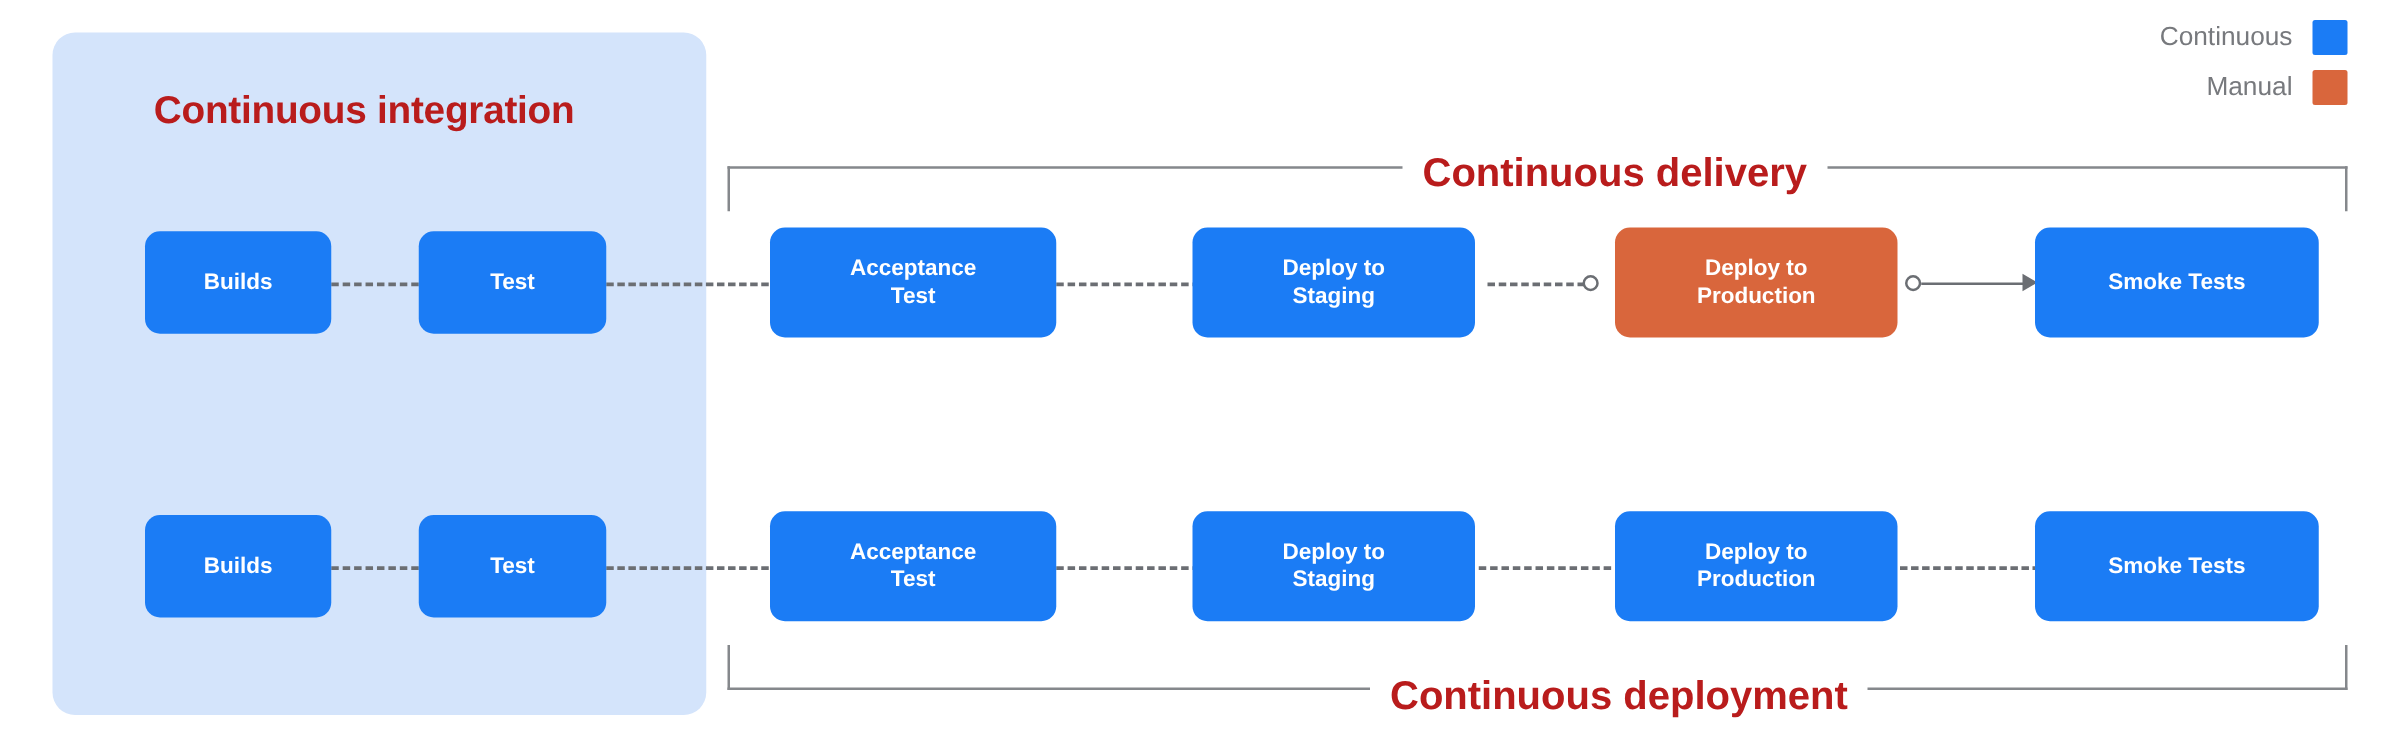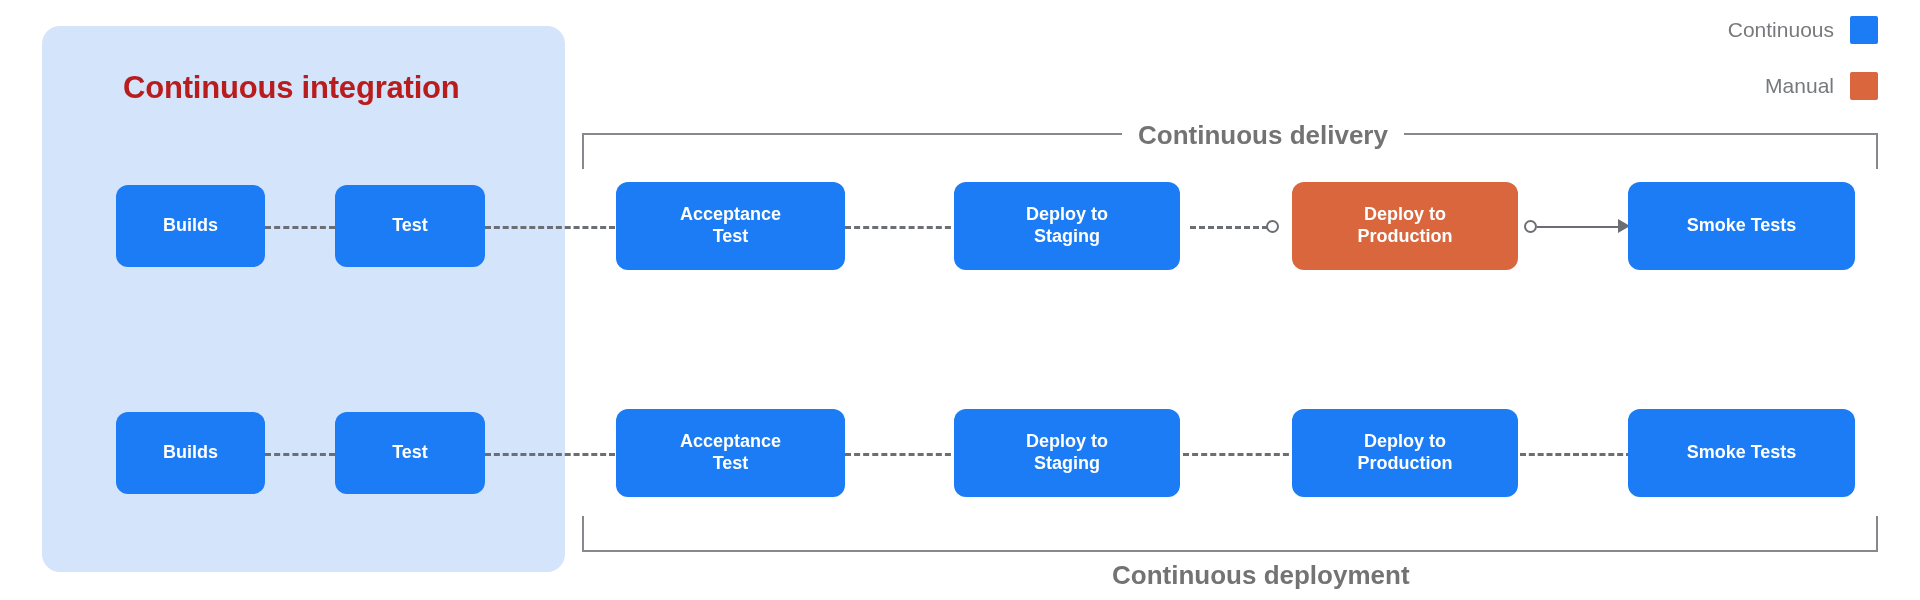--- a/index.html
+++ b/index.html
@@ -100,22 +100,22 @@
   }
   .bracket-bottom {
     border-left: 2px solid #85888c;
     border-right: 2px solid #85888c;
     border-bottom: 2px solid #85888c;
   }
   .bracket-label {
     position: absolute;
     background: #ffffff;
     padding: 0 16px;
-    color: #737373;
-    font-size: 26px;
+    color: #b91c1c;
+    font-size: 32px;
     font-weight: bold;
     white-space: nowrap;
   }
 
   
   .legend-row {
     position: absolute;
     display: flex;
     align-items: center;
     justify-content: flex-end;
@@ -134,21 +134,21 @@
 </style>
 </head>
 <body>
 
 <div id="stage">
 
   <div class="legend-row" style="right:42px; top:16px;">
     <span class="legend-label">Continuous</span>
     <span class="legend-swatch" style="background:#1b7cf5;"></span>
   </div>
-  <div class="legend-row" style="right:42px; top:72px;">
+  <div class="legend-row" style="right:42px; top:56px;">
     <span class="legend-label">Manual</span>
     <span class="legend-swatch" style="background:#d9663c;"></span>
   </div>
 
   <div class="ci-panel"></div>
   <div class="ci-title">Continuous integration</div>
 
   <div class="bracket bracket-top" style="left:582px; top:133px; width:1296px; height:36px;"></div>
   <div class="bracket-label" style="left:1122px; top:120px;">Continuous delivery</div>
 
@@ -218,15 +218,15 @@
     <span>
       <span>Deploy to</span><br>
       <span>Production</span>
     </span>
   </div>
   <div class="node auto" style="left:1628px; top:409px; width:227px; height:88px;">
     <span>Smoke Tests</span>
   </div>
 
   <div class="bracket bracket-bottom" style="left:582px; top:516px; width:1296px; height:36px;"></div>
-  <div class="bracket-label" style="left:1096px; top:560px;">Continuous deployment</div>
+  <div class="bracket-label" style="left:1096px; top:538px;">Continuous deployment</div>
 
 </div>
 
 </body></html>

